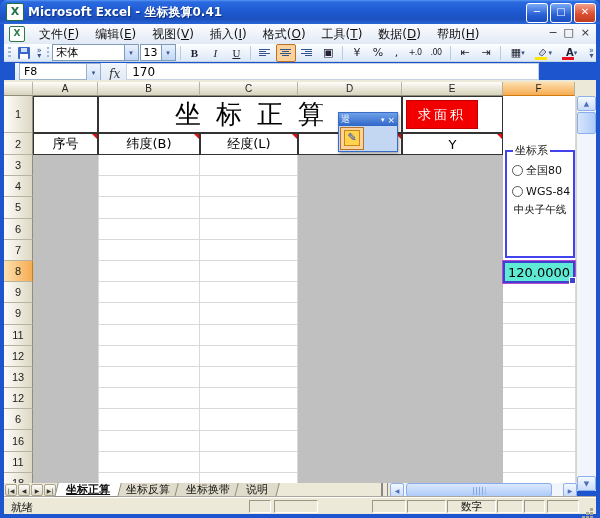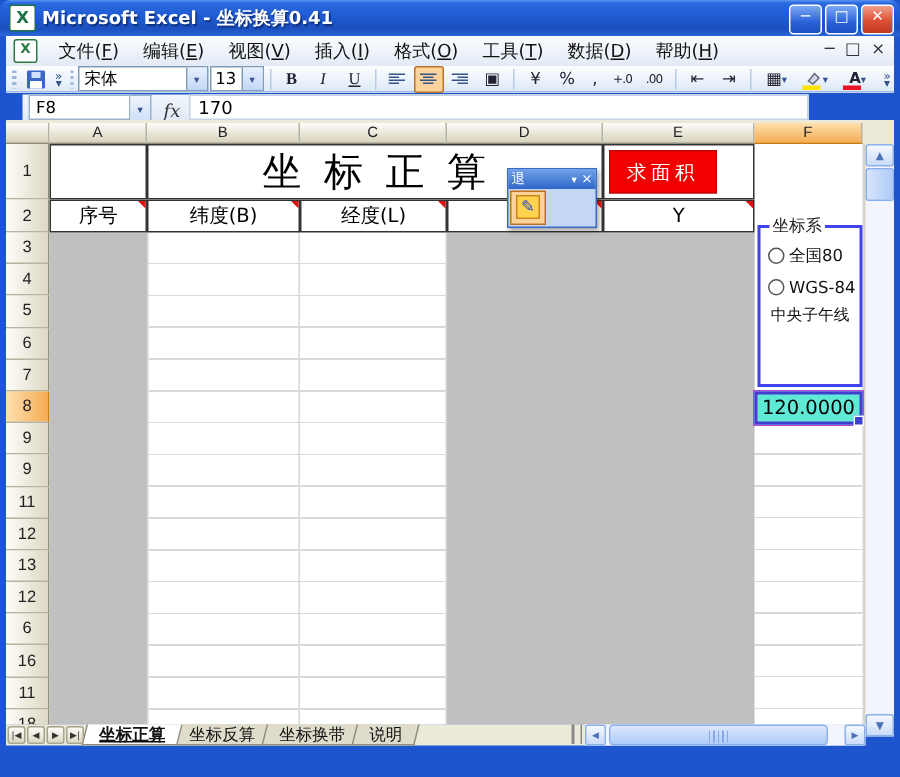--- a/index.html
+++ b/index.html
@@ -404,14 +404,26 @@
   <div class="splitter"></div>
 
   <div class="hscroll">
     <div class="hbtn" style="left:0">◀</div>
     <div class="hthumb">
         <span class="hgrips"></span>
       </div>
     <div class="hbtn" style="left:173px">▶</div>
   </div>
 
+  <div class="statusbar">
+    <span class="ready">就绪</span>
+    <span class="spanel" style="left:245px;width:20px"></span>
+    <span class="spanel" style="left:270px;width:42px"></span>
+    <span class="spanel" style="left:368px;width:32px"></span>
+    <span class="spanel" style="left:403px;width:37px"></span>
+    <span class="spanel" style="left:443px;width:47px">数字</span>
+    <span class="spanel" style="left:493px;width:24px"></span>
+    <span class="spanel" style="left:520px;width:19px"></span>
+    <span class="spanel" style="left:543px;width:30px"></span>
+    <span class="rgrip"></span>
+  </div>
 
 </div>
 
 </body></html>

